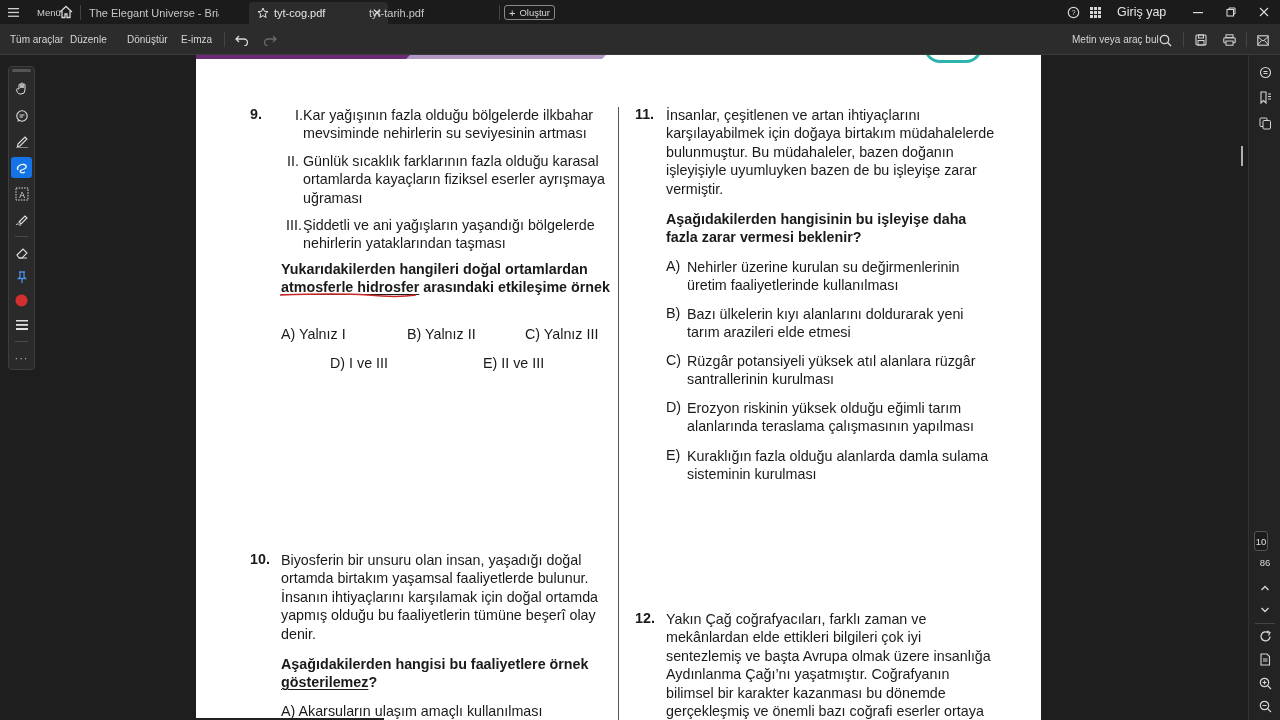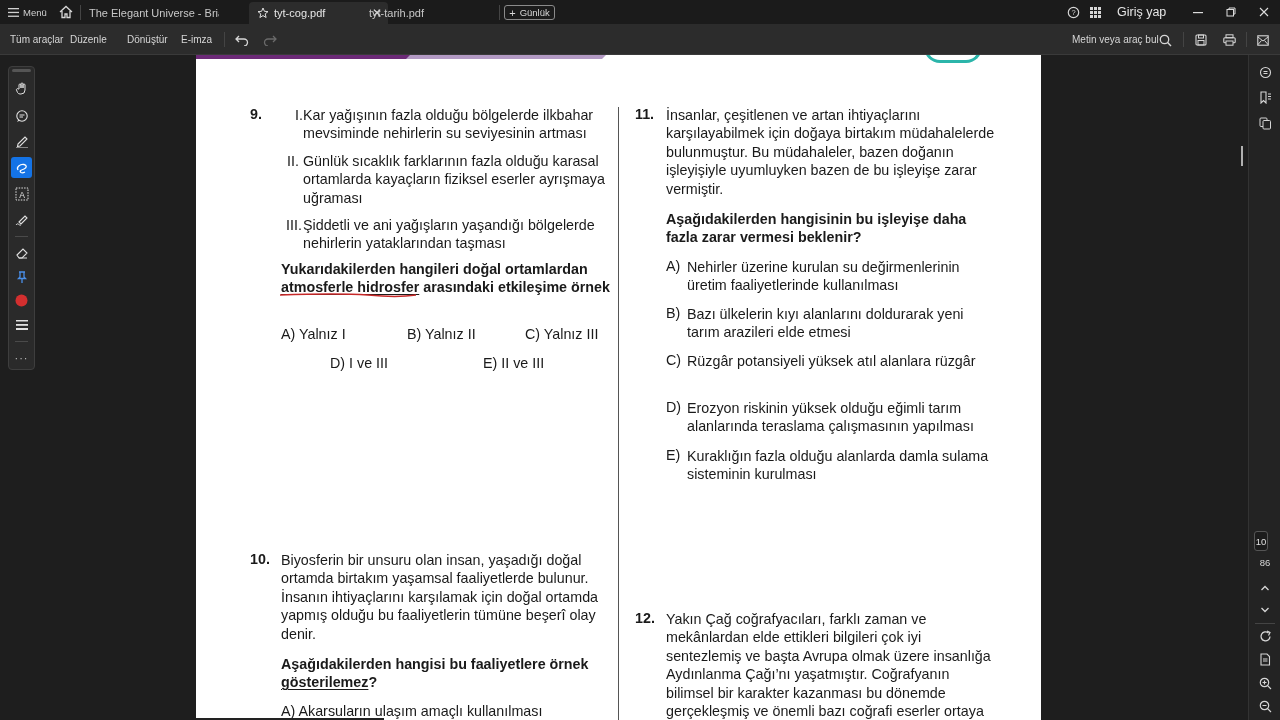--- a/index.html
+++ b/index.html
@@ -1,19 +1,19 @@
 <!DOCTYPE html>
 <html><head>
 <meta charset="utf-8">
 <style>
   * { box-sizing: border-box; margin: 0; padding: 0; }
   html, body { width: 1280px; height: 720px; overflow: hidden; background: #1e1e1e; font-family: "Liberation Sans", sans-serif; }
   
   .titlebar { position: absolute; left: 0; top: 0; width: 1280px; height: 24px; background: #1b1b1b; color: #d0d0d0; font-size: 11px; }
-  .titlebar .menu { position: absolute; left: 8px; top: 0; height: 24px; display: flex; align-items: center; gap: 4px; font-size: 9.5px; color: #cfcfcf; }
+  .titlebar .menu { position: absolute; left: 8px; top: 0; height: 24px; display: flex; align-items: center; gap: 18px; font-size: 9.5px; color: #cfcfcf; }
   .titlebar .home { position: absolute; left: 58px; top: 4px; width: 18px; height: 16px; }
   .sep-v { position: absolute; width: 1px; background: #444; }
   .tab { position: absolute; top: 2px; height: 22px; display: flex; align-items: center; font-size: 11px; color: #c8c8c8; padding: 0 8px; white-space: nowrap; overflow: hidden; }
   .tab.active { background: #2c2c2c; color: #e6e6e6; border-radius: 4px 4px 0 0; }
   .tab .close { position: absolute; right: 6px; font-size: 12px; color: #ddd; }
   .create-btn { position: absolute; left: 504px; top: 5px; height: 15px; width: 51px; border: 1px solid #8a8a8a; border-radius: 3px; color: #d8d8d8; font-size: 9.5px; display: flex; align-items: center; justify-content: center; gap: 4px; }
   .tr-icons { position: absolute; top: 0; height: 24px; display: flex; align-items: center; }
   .login { position: absolute; left: 1117px; top: 0; height: 24px; line-height: 24px; color: #e6e6e6; font-size: 12.5px; }
   .winbtn { position: absolute; top: 0; width: 32px; height: 24px; display: flex; align-items: center; justify-content: center; color: #ddd; font-size: 12px; }
   
@@ -77,21 +77,21 @@
     </span>
     <span>tyt-cog.pdf</span>
     <span class="close">✕</span>
   </div>
   <div class="tab" style="left:361px; width:100px;">
     <span>tyt-tarih.pdf</span>
   </div>
   <div class="sep-v" style="left:499px; top:5px; height:15px;"></div>
   <div class="create-btn">
     <span style="font-size:11px;">+</span>
-    <span>Günlük</span>
+    <span>Oluştur</span>
   </div>
   <div class="tr-icons" style="left:1067px;">
     <svg width="13" height="13" viewBox="0 0 13 13">
         <circle cx="6.5" cy="6.5" r="5.2" fill="none" stroke="#d6d6d6" stroke-width="1.2"></circle>
         <text x="6.5" y="9.3" font-size="7.5" text-anchor="middle" fill="#d6d6d6" font-family="Liberation Sans, sans-serif">?</text>
       </svg>
   </div>
   <div class="tr-icons" style="left:1090px;">
     <svg width="11" height="11" viewBox="0 0 11 11">
       <rect x="0" y="0" width="3" height="3" fill="#d6d6d6"></rect>
@@ -316,20 +316,21 @@
         <span class="line">üretim faaliyetlerinde kullanılması</span>
       </div>
       <div class="opt" style="left: 470px; top: 250px;">B)</div>
       <div class="q" style="left: 491px; top: 250px;">
         <span class="line">Bazı ülkelerin kıyı alanlarını doldurarak yeni</span>
         <span class="line">tarım arazileri elde etmesi</span>
       </div>
       <div class="opt" style="left: 470px; top: 297px;">C)</div>
       <div class="q" style="left: 491px; top: 297px;">
         <span class="line">Rüzgâr potansiyeli yüksek atıl alanlara rüzgâr</span>
+        <span class="line">santrallerinin kurulması</span>
       </div>
       <div class="opt" style="left: 470px; top: 344px;">D)</div>
       <div class="q" style="left: 491px; top: 344px;">
         <span class="line">Erozyon riskinin yüksek olduğu eğimli tarım</span>
         <span class="line">alanlarında teraslama çalışmasının yapılması</span>
       </div>
       <div class="opt" style="left: 470px; top: 392px;">E)</div>
       <div class="q" style="left: 491px; top: 392px;">
         <span class="line">Kuraklığın fazla olduğu alanlarda damla sulama</span>
         <span class="line">sisteminin kurulması</span>

